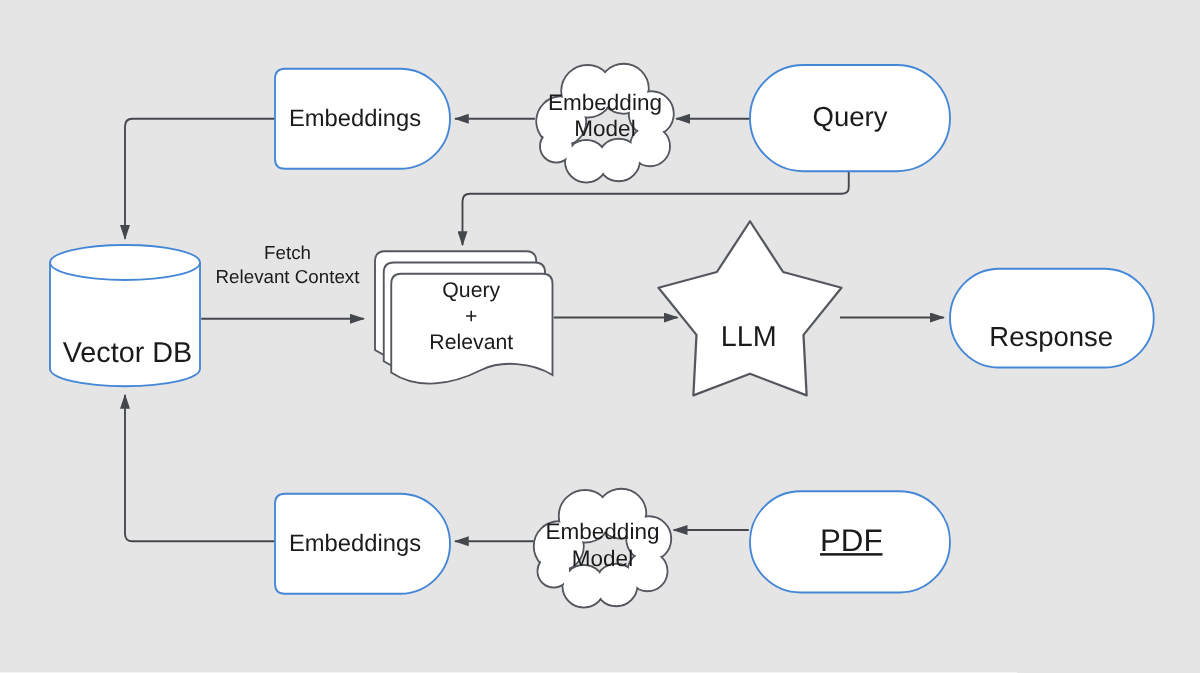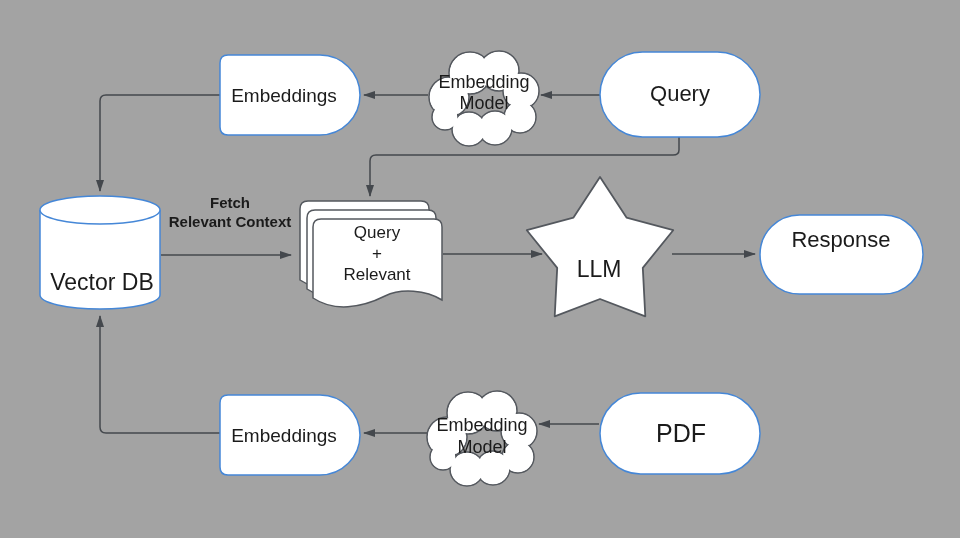--- a/index.html
+++ b/index.html
@@ -1,25 +1,25 @@
 <!DOCTYPE html>
 <html><head>
 <meta charset="utf-8">
 <style>
   html,body{margin:0;padding:0;background:#fff;}
   .stage{
-    position:relative;width:960px;height:538px;background:#a3a3a3;
+    position:relative;width:960px;height:538px;background:#e5e5e5;
     font-family:"Liberation Sans", sans-serif;color:#1b1b1b;overflow:hidden;
   }
   .stage svg{position:absolute;left:0;top:0;}
   .lbl{
     position:absolute;transform:translate(-50%,-50%);
     text-align:center;white-space:nowrap;line-height:1;color:#1b1b1b;
   }
-  .f15{font-size:15px;line-height:19px;font-weight:bold;}
+  .f15{font-size:15px;line-height:19px;}
   .f17{font-size:17px;line-height:21px;}
   .f18{font-size:18px;line-height:21px;}
   .f18b{font-size:18px;line-height:22px;}
   .f19{font-size:19px;}
   .f22{font-size:22px;}
   .f23{font-size:23px;}
   .f25{font-size:25px;}
 </style>
 </head>
 <body>
@@ -119,24 +119,24 @@
   </div>
 
   <div class="lbl f17" style="left:377px;top:253px;">
     <div>Query</div>
     <div>+</div>
     <div>Relevant</div>
   </div>
 
   <div class="lbl f23" style="left:599px;top:253px;margin-top:16px;">LLM</div>
 
-  <div class="lbl f22" style="left:841px;top:240px;">Response</div>
+  <div class="lbl f22" style="left:841px;top:270px;">Response</div>
 
   <div class="lbl f19" style="left:284px;top:435px;">Embeddings</div>
 
   <div class="lbl f18b" style="left:482px;top:436px;">
     <div>Embedding</div>
     <div>Model</div>
   </div>
 
-  <div class="lbl f25" style="left:681px;top:433px;">PDF</div>
+  <div class="lbl f25" style="left:681px;top:433px;text-decoration:underline;">PDF</div>
 
 </div>
 
 </body></html>

